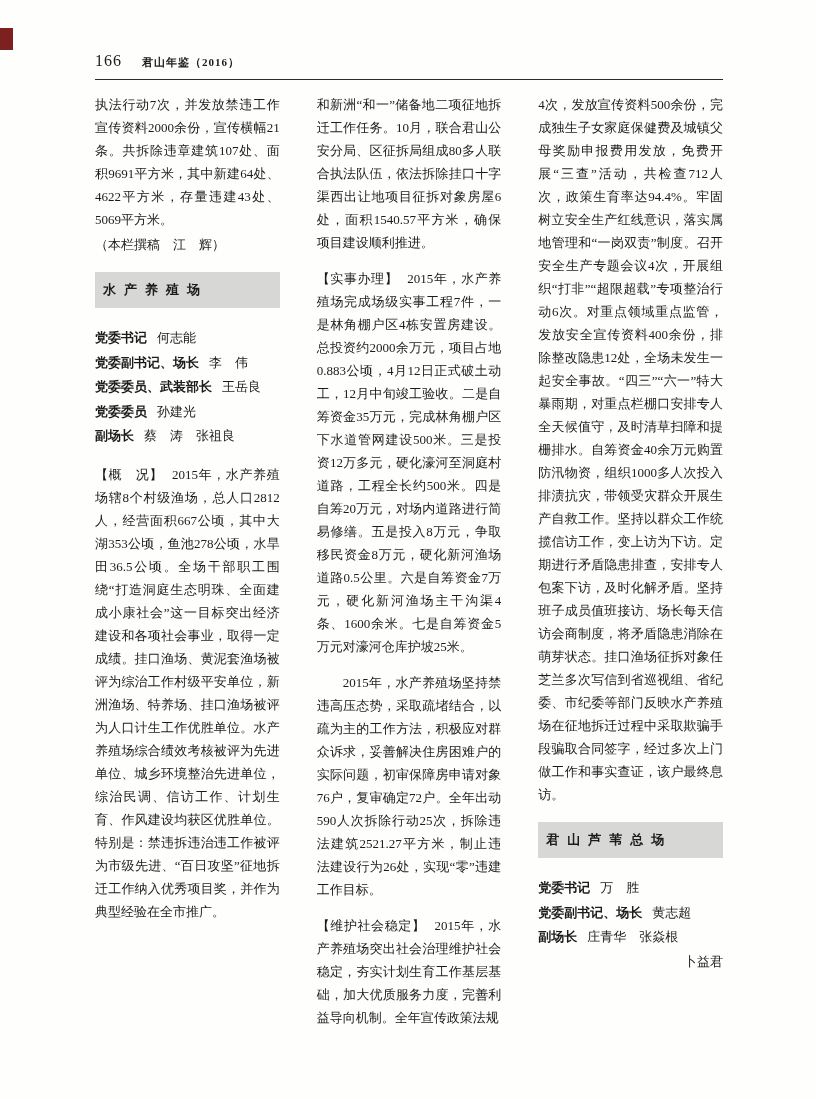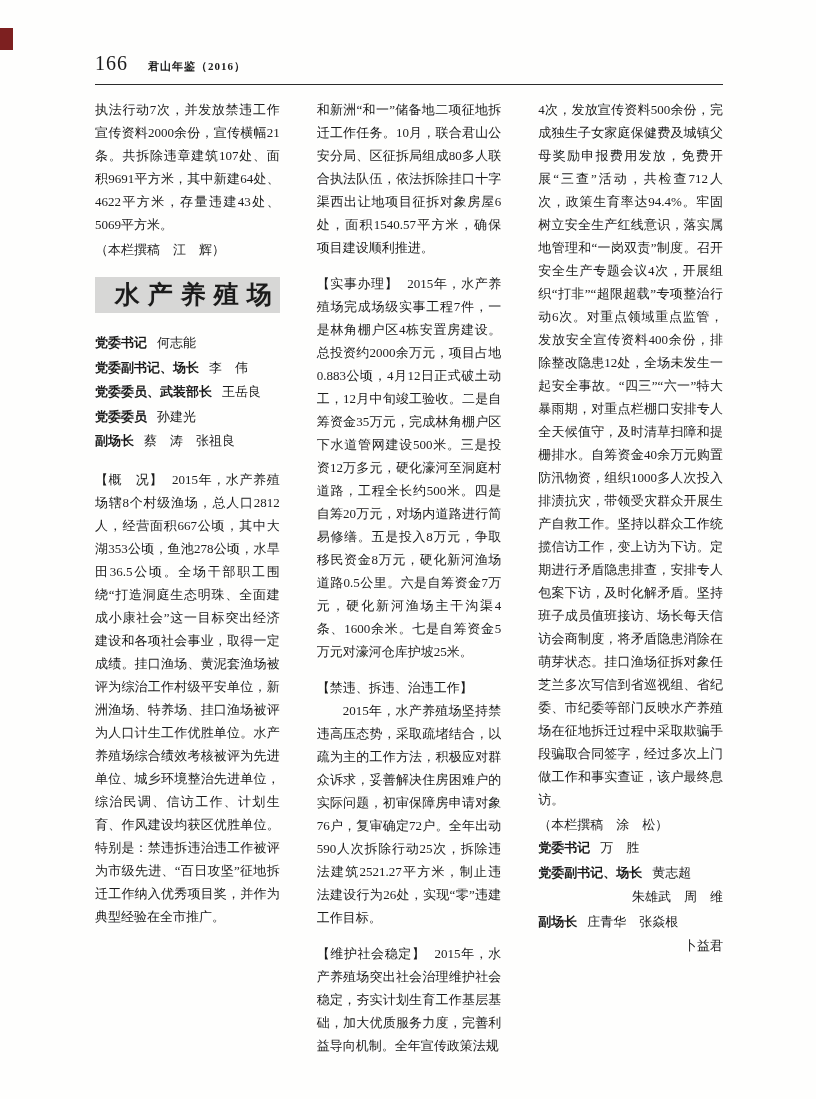--- a/index.html
+++ b/index.html
@@ -21,42 +21,42 @@
     left: 95px; top: 52px;
     width: 628px;
   }
   .page-header {
     display: flex;
     align-items: baseline;
     gap: 20px;
     padding-bottom: 9px;
     border-bottom: 1.5px solid #2b2b2b;
   }
-  .page-number { font-size: 20px; letter-spacing: 1px; }
+  .page-number { font-size: 16px; letter-spacing: 1px; }
   .book-title { font-size: 11px; font-weight: bold; letter-spacing: 1px; }
   .columns {
     display: flex;
     gap: 37px;
     margin-top: 13px;
   }
   .col {
     width: 195px;
     font-size: 13px;
     line-height: 23px;
     text-align: justify;
   }
   .col p { text-align: justify; }
   .byline {
     text-align: right;
     margin-top: 2px;
   }
   .section-heading {
     background: #d7d7d6;
-    text-align: right;
-    font-size: 25px;
+    text-align: left;
+    font-size: 13px;
     font-weight: bold;
     letter-spacing: 8px;
     padding: 6px 0 6px 8px; 
     margin: 16px 0 18px 0;
     line-height: 24px;
   }
   .staff-list { margin-bottom: 4px; }
   .staff-row { line-height: 24.5px; text-align: left; }
   .staff-row.cont { text-align: right; }
   .staff-role { font-weight: bold; margin-right: 10px; }
@@ -112,43 +112,39 @@
     </div>
 
     <div class="col">
       <p>和新洲“和一”储备地二项征地拆迁工作任务。10月，联合君山公安分局、区征拆局组成80多人联合执法队伍，依法拆除挂口十字渠西出让地项目征拆对象房屋6处，面积1540.57平方米，确保项目建设顺利推进。</p>
 
       <p class="entry">
         <span class="entry-label">【实事办理】</span><span>2015年，水产养殖场完成场级实事工程7件，一是林角棚户区4栋安置房建设。总投资约2000余万元，项目占地0.883公顷，4月12日正式破土动工，12月中旬竣工验收。二是自筹资金35万元，完成林角棚户区下水道管网建设500米。三是投资12万多元，硬化濠河至洞庭村道路，工程全长约500米。四是自筹20万元，对场内道路进行简易修缮。五是投入8万元，争取移民资金8万元，硬化新河渔场道路0.5公里。六是自筹资金7万元，硬化新河渔场主干沟渠4条、1600余米。七是自筹资金5万元对濠河仓库护坡25米。</span>
       </p>
 
       <p class="entry">
-        <span class="entry-label block">【禁违、拆违、治违工作】</span>
           <span class="entry-text-indent">2015年，水产养殖场坚持禁违高压态势，采取疏堵结合，以疏为主的工作方法，积极应对群众诉求，妥善解决住房困难户的实际问题，初审保障房申请对象76户，复审确定72户。全年出动590人次拆除行动25次，拆除违法建筑2521.27平方米，制止违法建设行为26处，实现“零”违建工作目标。</span>
       </p>
 
       <p class="entry">
         <span class="entry-label">【维护社会稳定】</span><span>2015年，水产养殖场突出社会治理维护社会稳定，夯实计划生育工作基层基础，加大优质服务力度，完善利益导向机制。全年宣传政策法规</span>
       </p>
     </div>
 
     <div class="col">
       <p>4次，发放宣传资料500余份，完成独生子女家庭保健费及城镇父母奖励申报费用发放，免费开展“三查”活动，共检查712人次，政策生育率达94.4%。牢固树立安全生产红线意识，落实属地管理和“一岗双责”制度。召开安全生产专题会议4次，开展组织“打非”“超限超载”专项整治行动6次。对重点领域重点监管，发放安全宣传资料400余份，排除整改隐患12处，全场未发生一起安全事故。“四三”“六一”特大暴雨期，对重点栏棚口安排专人全天候值守，及时清草扫障和提栅排水。自筹资金40余万元购置防汛物资，组织1000多人次投入排渍抗灾，带领受灾群众开展生产自救工作。坚持以群众工作统揽信访工作，变上访为下访。定期进行矛盾隐患排查，安排专人包案下访，及时化解矛盾。坚持班子成员值班接访、场长每天信访会商制度，将矛盾隐患消除在萌芽状态。挂口渔场征拆对象任芝兰多次写信到省巡视组、省纪委、市纪委等部门反映水产养殖场在征地拆迁过程中采取欺骗手段骗取合同签字，经过多次上门做工作和事实查证，该户最终息访。</p>
-      <p class="byline">（本栏撰稿　涂　松）</p>
 
+      <div class="section-heading">君山芦苇总场</div>
 
       <div class="staff-list">
         <div class="staff-row">
           <span class="staff-role">党委书记</span><span class="staff-names">万　胜</span>
         </div>
         <div class="staff-row">
           <span class="staff-role">党委副书记、场长</span><span class="staff-names">黄志超</span>
-        </div>
-        <div class="staff-row cont">
-          <span class="staff-names">朱雄武　周　维</span>
         </div>
         <div class="staff-row">
           <span class="staff-role">副场长</span><span class="staff-names">庄青华　张焱根</span>
         </div>
         <div class="staff-row cont">
           <span class="staff-names">卜益君</span>
         </div>
       </div>
     </div>
 

